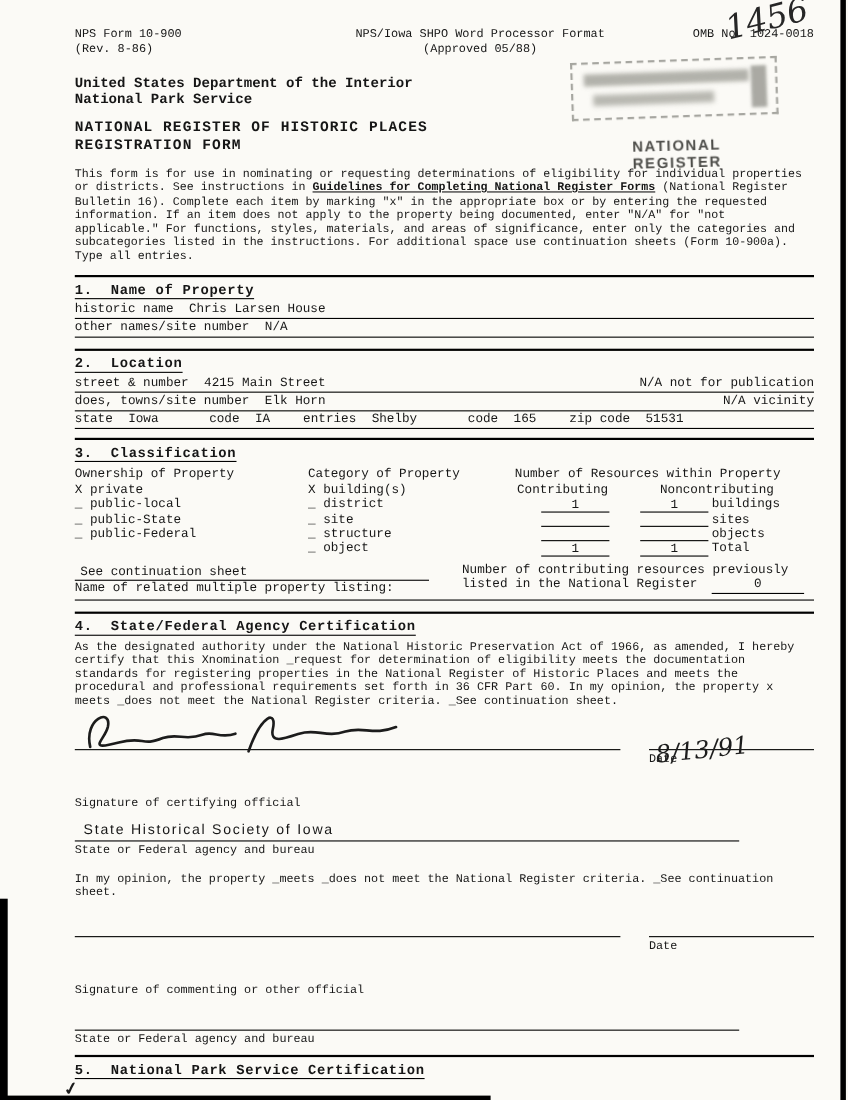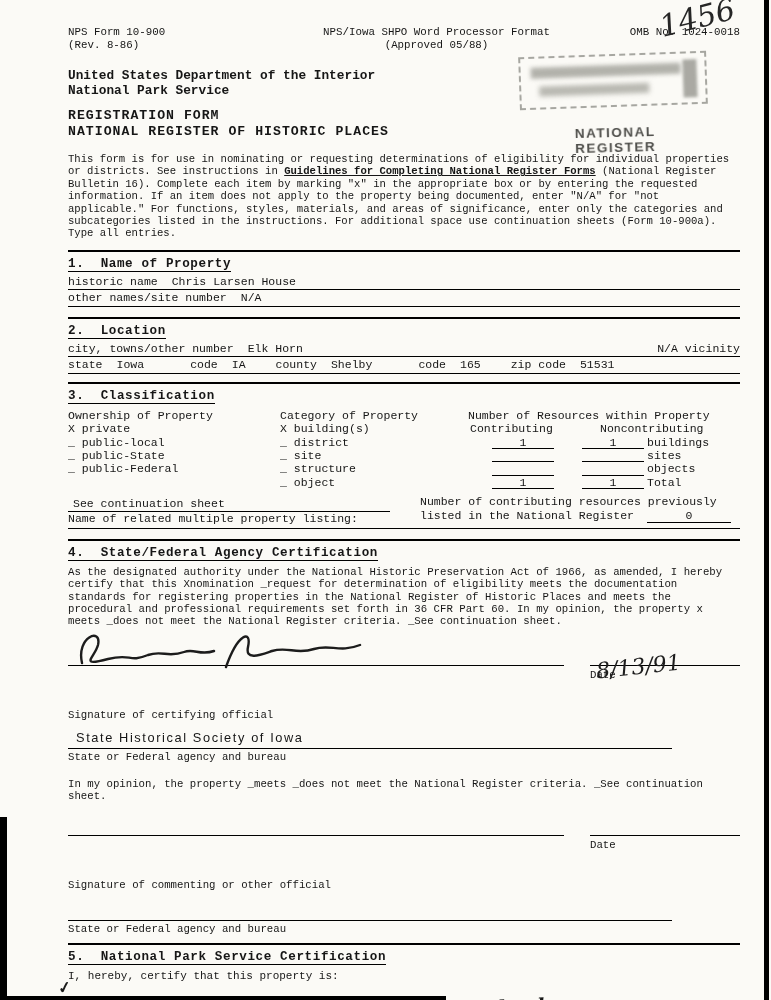--- a/index.html
+++ b/index.html
@@ -122,22 +122,22 @@
       </div>
       <div class="r">OMB No. 1024-0018</div>
     </div>
 
     <div class="agency">
       <div>United States Department of the Interior</div>
       <div>National Park Service</div>
     </div>
 
     <div class="formtitle">
+      <div>NATIONAL REGISTER OF HISTORIC PLACES</div>
       <div>REGISTRATION FORM</div>
-      <div>NATIONAL REGISTER OF HISTORIC PLACES</div>
     </div>
 
     <div class="intro">
       <span>This form is for use in nominating or requesting determinations of eligibility for individual properties or districts. See instructions in </span><span class="u">Guidelines for Completing National Register Forms</span><span> (National Register Bulletin 16). Complete each item by marking "x" in the appropriate box or by entering the requested information. If an item does not apply to the property being documented, enter "N/A" for "not applicable." For functions, styles, materials, and areas of significance, enter only the categories and subcategories listed in the instructions.  For additional space use continuation sheets (Form 10-900a). Type all entries.</span>
     </div>
 
     <div class="sec mt10">
       <div class="sec-h">1.  Name of Property</div>
       <div class="frow">
         <span>historic name</span>
@@ -145,31 +145,37 @@
       </div>
       <div class="frow">
         <span>other names/site number</span>
         <span class="val">N/A</span>
       </div>
     </div>
 
     <div class="sec mt10">
       <div class="sec-h">2.  Location</div>
       <div class="frow">
-        <span>city, towns/other number</span>
+        <span>street &amp; number</span>
+        <span class="val">4215 Main Street</span>
+        <span class="sp"></span>
+        <span>N/A not for publication</span>
+      </div>
+      <div class="frow">
+        <span>does, towns/site number</span>
         <span class="val">Elk Horn</span>
         <span class="sp"></span>
         <span>N/A vicinity</span>
       </div>
       <div class="frow">
         <span>state</span>
         <span class="val">Iowa</span>
         <span class="ml">code</span>
         <span class="val">IA</span>
-        <span class="ml2">county</span>
+        <span class="ml2">entries</span>
         <span class="val">Shelby</span>
         <span class="ml">code</span>
         <span class="val">165</span>
         <span class="ml2">zip code</span>
         <span class="val">51531</span>
       </div>
     </div>
 
     <div class="sec mt8">
       <div class="sec-h">3.  Classification</div>
@@ -268,21 +274,20 @@
       </div>
 
       <div class="blankline"></div>
       <div class="small-lbl">State or Federal agency and bureau</div>
     </div>
 
     <div class="sec mt8">
       <div class="sec-h">5.  National Park Service Certification</div>
       <div class="s5body">
         <div class="s5-left">
-          <div style="position:relative; top:-2px;">I, hereby, certify that this property is:</div>
           <div style="position:relative;">
             <span class="check">✓</span>
             <div>entered in the National Register.</div>
           </div>
 
         </div>
         <div class="s5-right">
           <div class="krow kr1">
             <div class="ksig">
               <span class="hw-keeper">Beth Poland</span>

